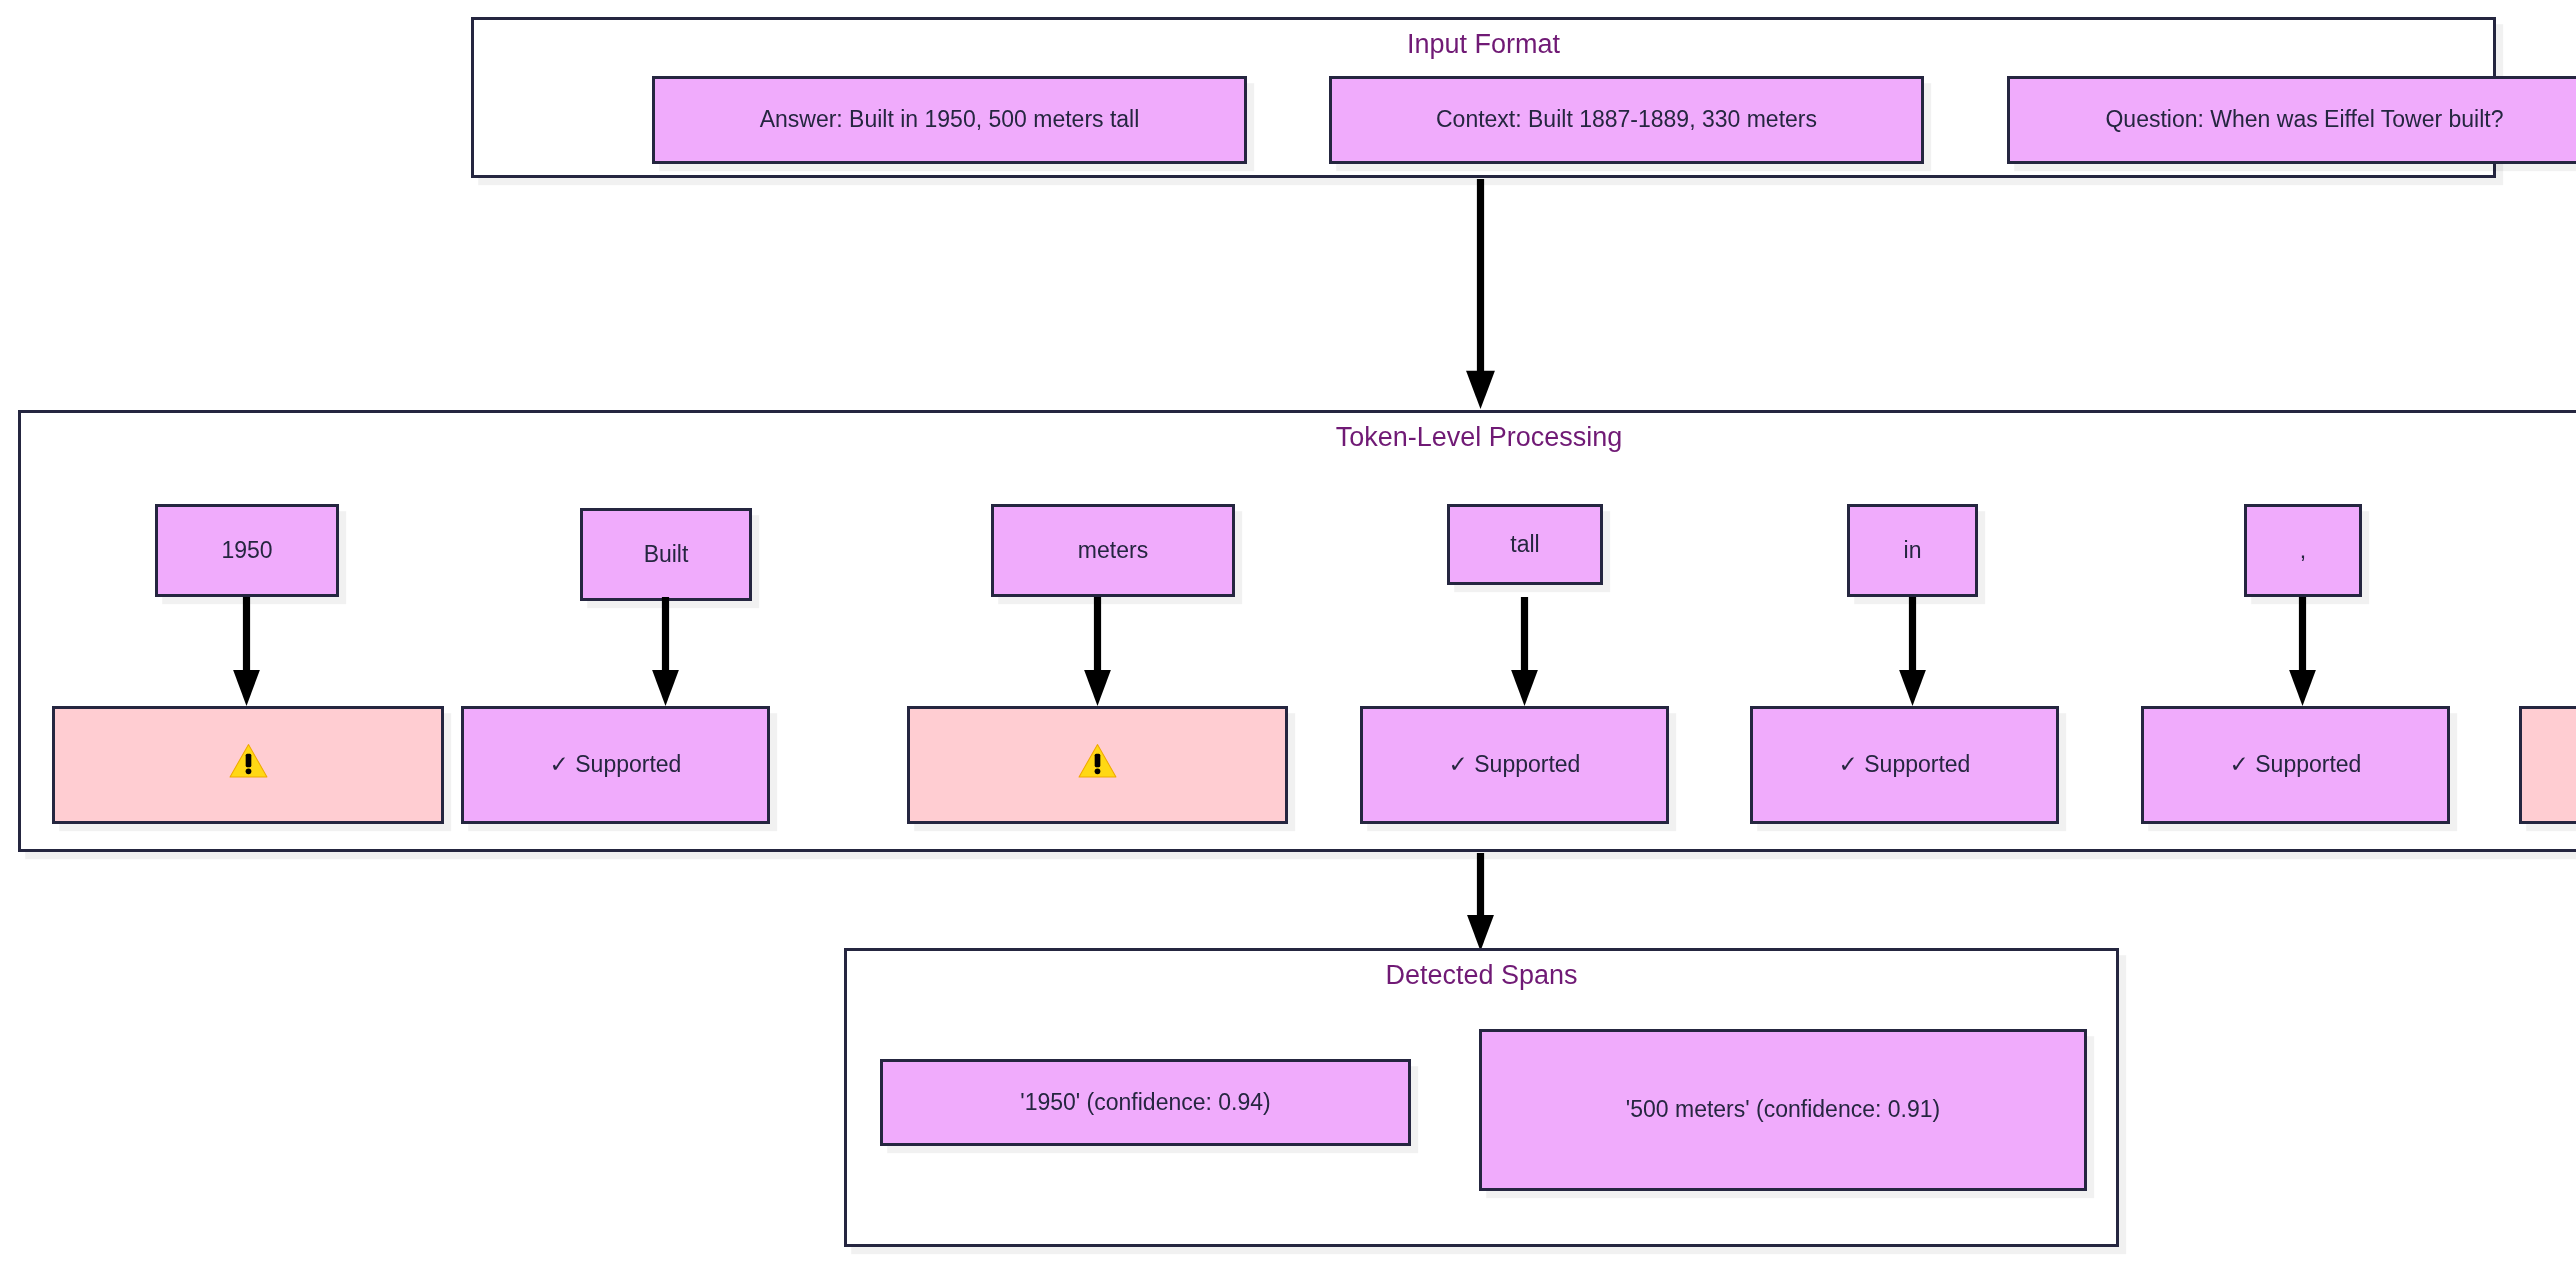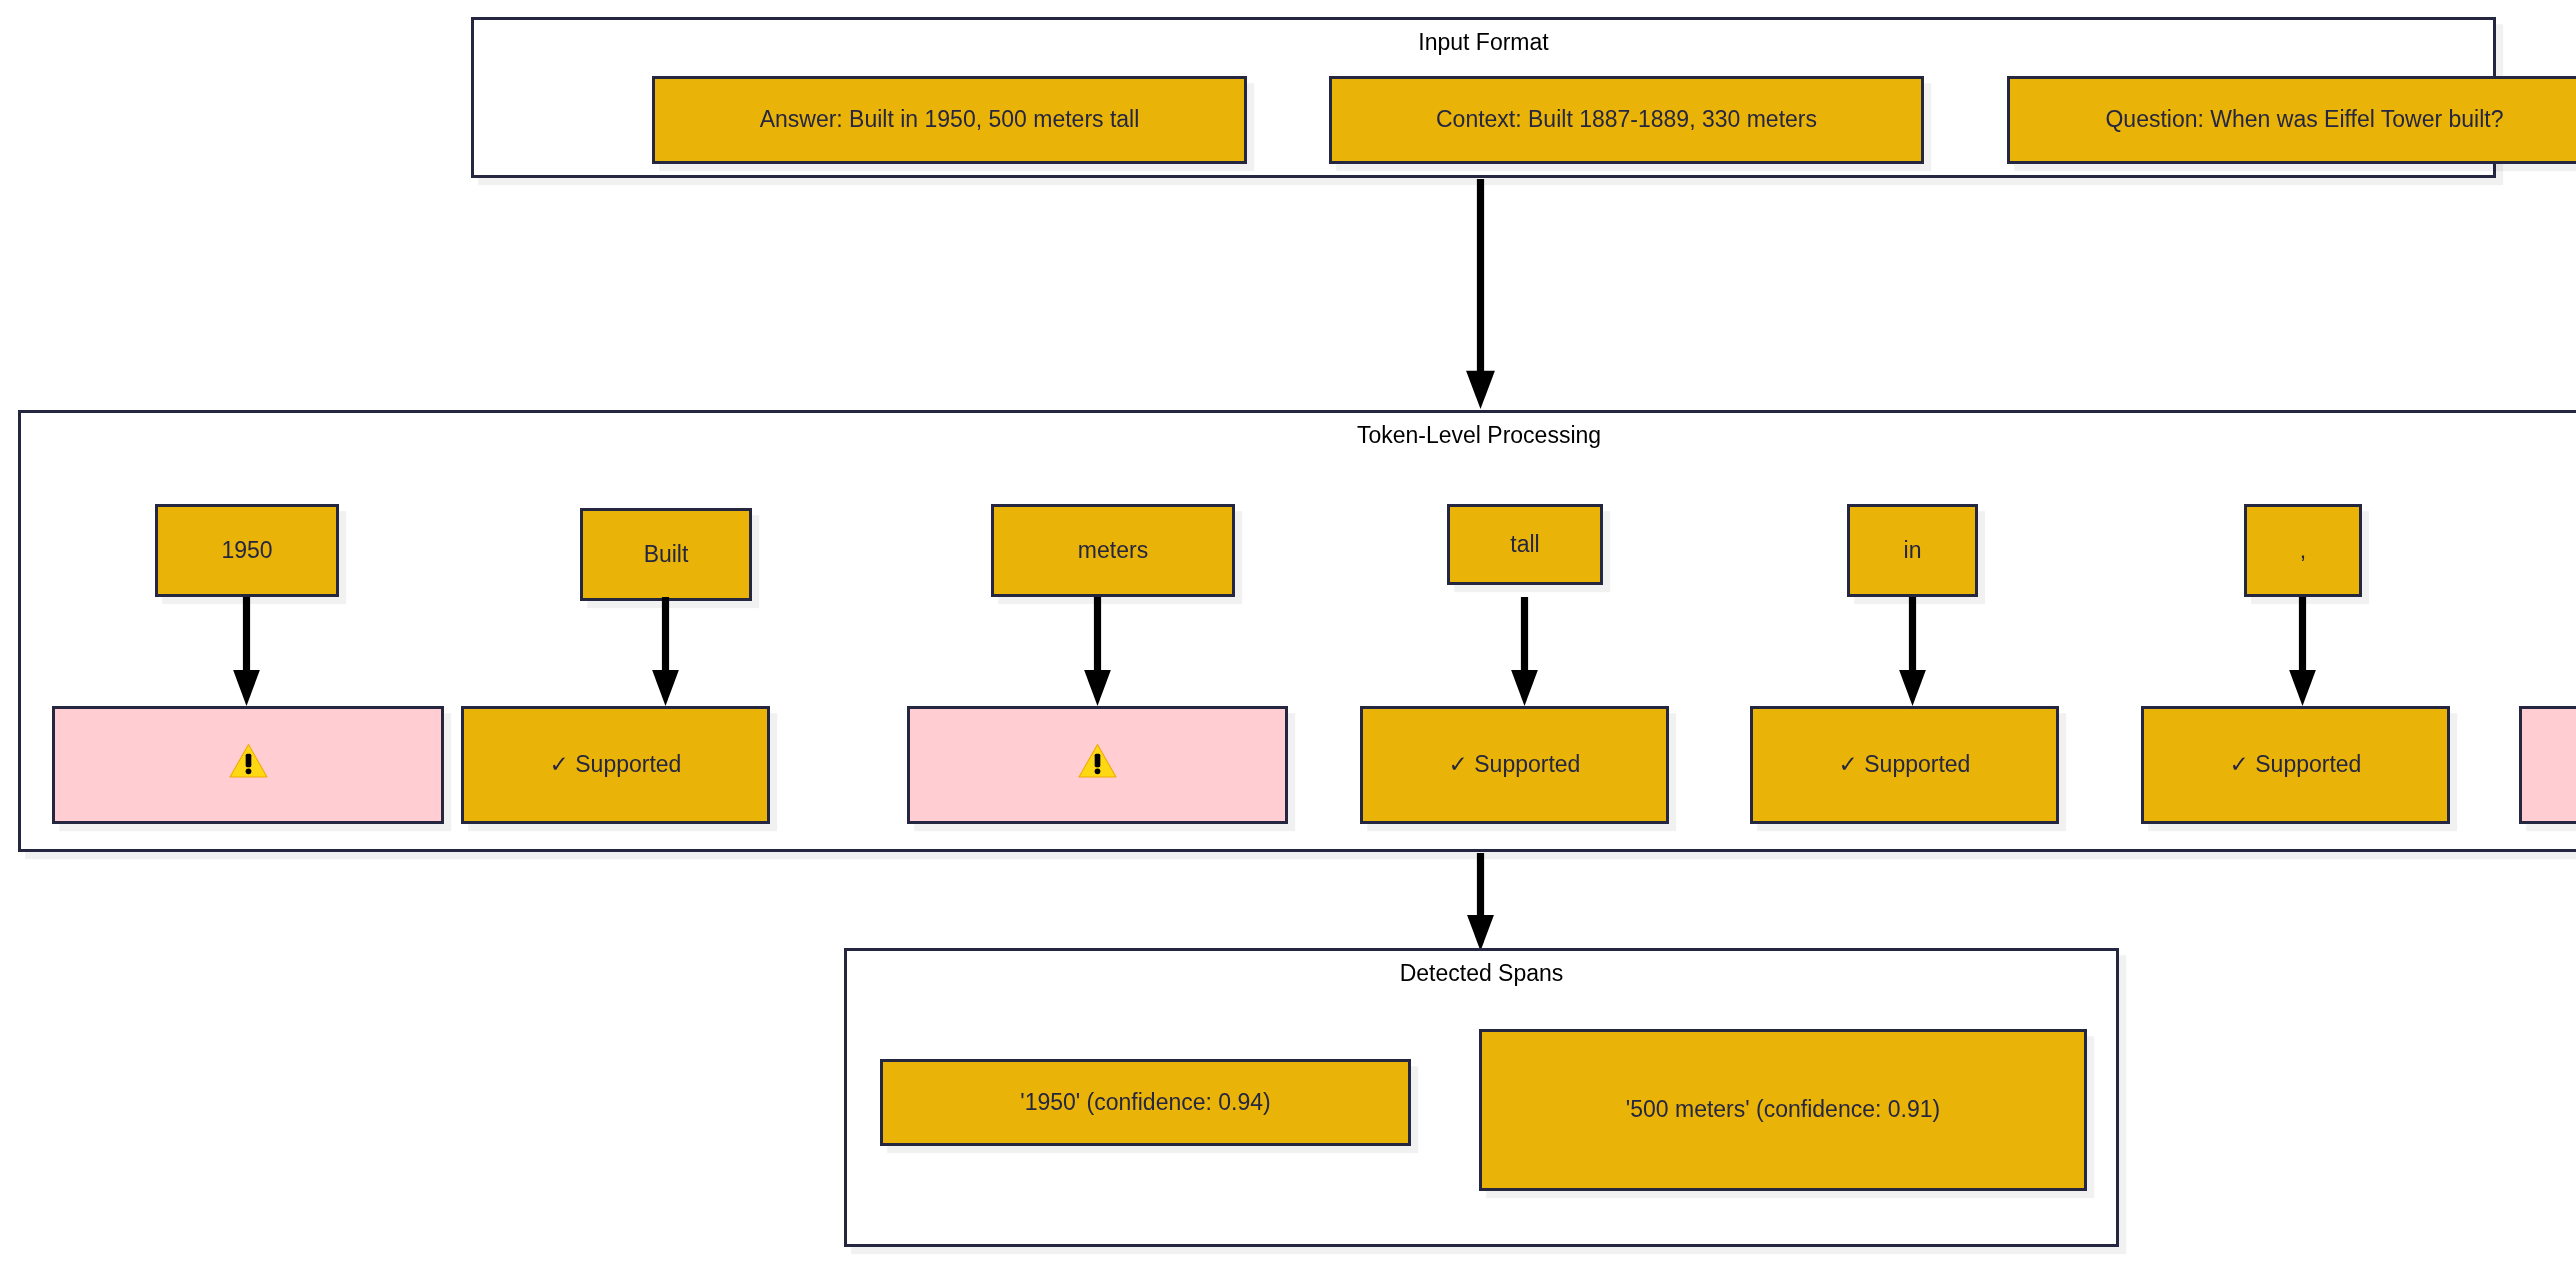--- a/index.html
+++ b/index.html
@@ -21,31 +21,31 @@
     box-sizing: border-box;
     background: #ffffff;
     border: 3.6px solid #252640;
     box-shadow: 7.2px 7.2px 0 0 rgba(0,0,0,0.055);
   }
   .cluster-title {
     position: absolute;
     left: 0;
     right: 0;
     text-align: center;
-    color: #000000;
-    font-size: 23px;
+    color: #701a75;
+    font-size: 27px;
     line-height: 1;
     white-space: nowrap;
   }
 
   
   .node {
     position: absolute;
     box-sizing: border-box;
-    background: #eab308;
+    background: #f0abfc;
     border: 3.6px solid #252640;
     display: flex;
     align-items: center;
     justify-content: center;
     text-align: center;
     color: #252640;
     font-size: 23px;
     line-height: 1.35;
     padding: 3.1px 7.2px;
     box-shadow: 7.2px 7.2px 0 0 rgba(0,0,0,0.055);

